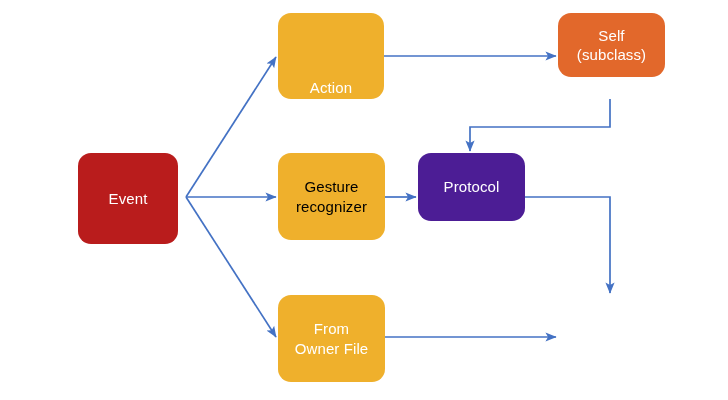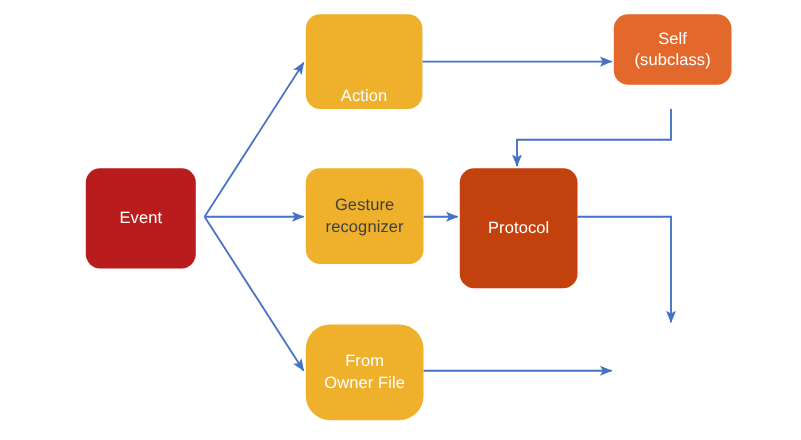--- a/index.html
+++ b/index.html
@@ -76,28 +76,28 @@
 
   <div class="node" style="left: 278px; top: 13px; width: 106px; height: 86px; background: rgb(239, 176, 44); color: rgb(255, 255, 255); align-items: flex-end;">
     <span class="node-label">Action</span>
   </div>
 
   <div class="node" style="left: 558px; top: 13px; width: 107px; height: 64px; background: rgb(226, 104, 43); color: rgb(255, 255, 255);">
     <span class="node-label">Self
 (subclass)</span>
   </div>
 
-  <div class="node" style="left: 278px; top: 153px; width: 107px; height: 87px; background: rgb(239, 176, 44); color: #404040;">
+  <div class="node" style="left: 278px; top: 153px; width: 107px; height: 87px; background: rgb(239, 176, 44); color: #000000;">
     <span class="node-label">Gesture
 recognizer</span>
   </div>
 
-  <div class="node" style="left: 418px; top: 153px; width: 107px; height: 109px; background: #c2410c; color: rgb(255, 255, 255);">
+  <div class="node" style="left: 418px; top: 153px; width: 107px; height: 68px; background: #4c1d95; color: rgb(255, 255, 255);">
     <span class="node-label">Protocol</span>
   </div>
 
-  <div class="node" style="left: 278px; top: 295px; width: 107px; height: 87px; background: rgb(239, 176, 44); color: rgb(255, 255, 255); border-radius: 22px;">
+  <div class="node" style="left: 278px; top: 295px; width: 107px; height: 87px; background: rgb(239, 176, 44); color: rgb(255, 255, 255);">
     <span class="node-label">From
 Owner File</span>
   </div>
 
 
 </div>
 
 </body></html>

